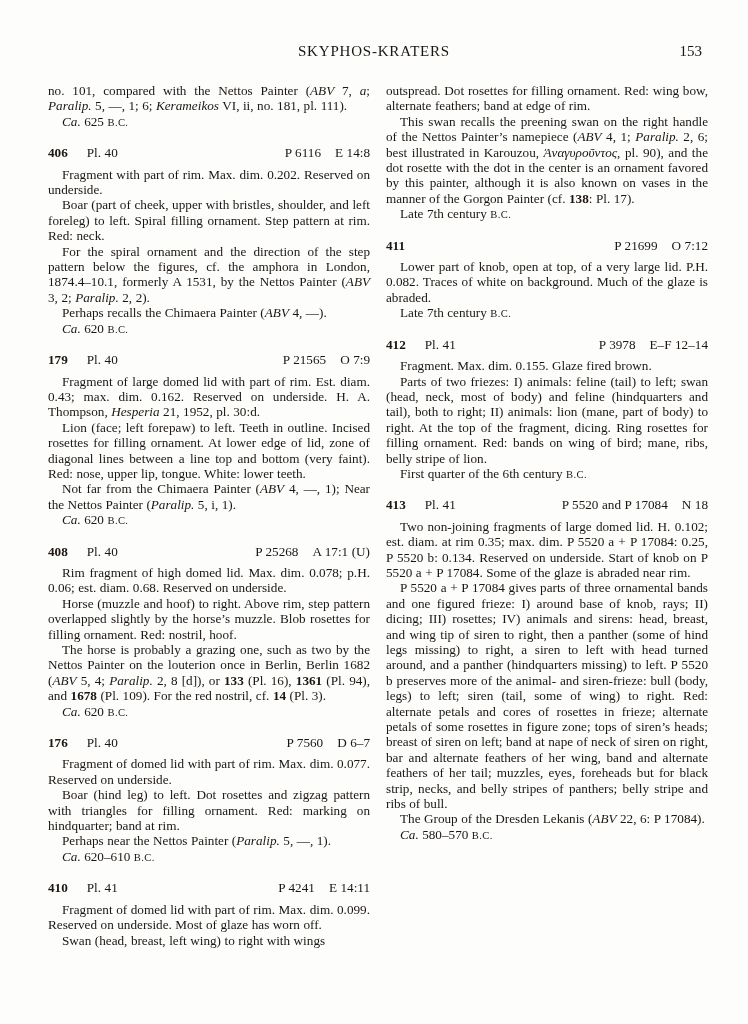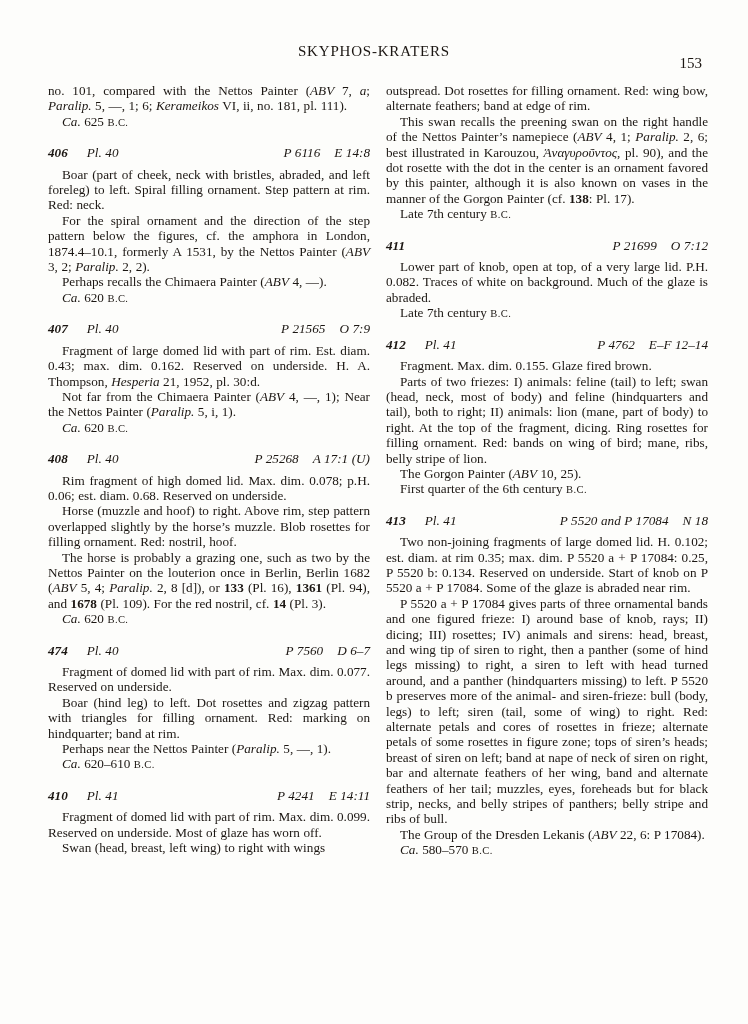--- a/index.html
+++ b/index.html
@@ -19,41 +19,40 @@
     height:18px;
     margin-bottom:23px;
     font-size:15px;
     line-height:18px;
   }
   .rh-title {
     position:absolute; left:0; right:12px;
     text-align:center;
     letter-spacing:0.8px;
   }
-  .rh-page { position:absolute; right:10px; top:12px; }
+  .rh-page { position:absolute; right:10px; top:0; }
   .columns { display:flex; gap:16px; }
   .col {
     width:322px;
     font-size:13.2px;
     line-height:15.4px;
     text-align:justify;
     hyphens:auto;
     -webkit-hyphens:auto;
     word-spacing:0.2px;
   }
   .col p { margin:0; text-indent:14px; }
   .col p.noindent { text-indent:0; }
   .entry { margin-top:15px; }
   .entry-head {
     display:flex;
     justify-content:space-between;
     align-items:baseline;
     margin-bottom:6px;
     text-align:right;
-    font-style:italic;
   }
   .eno { font-weight:bold; }
   .plate { margin-left:19px; }
   .eh-right .grid { margin-left:14px; }
   i { font-style:italic; }
   b { font-weight:bold; }
   .sc { font-size:0.8em; letter-spacing:0.4px; }
 </style>
 </head>
 <body>
@@ -67,47 +66,49 @@
     <section class="col" id="col-left">
         <div class="continuation">
           <p class="noindent">no. 101, compared with the Nettos Painter (<i>ABV</i> 7, <i>a</i>; <i>Paralip.</i> 5, —, 1; 6; <i>Kerameikos</i> VI, ii, no. 181, pl. 111).</p>
           <p><i>Ca.</i> 625 <span class="sc">B.C.</span></p>
         </div>
         <article class="entry">
           <div class="entry-head">
             <span class="eh-left"><b class="eno">406</b><span class="plate">Pl. 40</span></span>
             <span class="eh-right"><span class="inv">P 6116</span><span class="grid">E 14:8</span></span>
           </div>
-          <p>Boar (part of cheek, neck with bristles, abraded, and left foreleg) to left. Spiral filling ornament. Step pattern at rim. Red: neck.</p>
+          <p>Fragment with part of rim. Max. dim. 0.202. Reserved on underside.</p>
+          <p>Boar (part of cheek, upper with bristles, shoulder, and left foreleg) to left. Spiral filling ornament. Step pattern at rim. Red: neck.</p>
           <p>For the spiral ornament and the direction of the step pattern below the figures, cf. the amphora in London, 1874.4–10.1, formerly A 1531, by the Nettos Painter (<i>ABV</i> 3, 2; <i>Paralip.</i> 2, 2).</p>
           <p>Perhaps recalls the Chimaera Painter (<i>ABV</i> 4, —).</p>
           <p><i>Ca.</i> 620 <span class="sc">B.C.</span></p>
         </article>
         <article class="entry">
           <div class="entry-head">
-            <span class="eh-left"><b class="eno">407</b><span class="plate">Pl. 40</span></span>
+            <span class="eh-left"><b class="eno">179</b><span class="plate">Pl. 40</span></span>
             <span class="eh-right"><span class="inv">P 21565</span><span class="grid">O 7:9</span></span>
           </div>
           <p>Fragment of large domed lid with part of rim. Est. diam. 0.43; max. dim. 0.162. Reserved on underside. H. A. Thompson, <i>Hesperia</i> 21, 1952, pl. 30:d.</p>
+          <p>Lion (face; left forepaw) to left. Teeth in outline. Incised rosettes for filling ornament. At lower edge of lid, zone of diagonal lines between a line top and bottom (very faint). Red: nose, upper lip, tongue. White: lower teeth.</p>
           <p>Not far from the Chimaera Painter (<i>ABV</i> 4, —, 1); Near the Nettos Painter (<i>Paralip.</i> 5, i, 1).</p>
           <p><i>Ca.</i> 620 <span class="sc">B.C.</span></p>
         </article>
         <article class="entry">
           <div class="entry-head">
             <span class="eh-left"><b class="eno">408</b><span class="plate">Pl. 40</span></span>
             <span class="eh-right"><span class="inv">P 25268</span><span class="grid">A 17:1 (U)</span></span>
           </div>
           <p>Rim fragment of high domed lid. Max. dim. 0.078; p.H. 0.06; est. diam. 0.68. Reserved on underside.</p>
           <p>Horse (muzzle and hoof) to right. Above rim, step pattern overlapped slightly by the horse’s muzzle. Blob rosettes for filling ornament. Red: nostril, hoof.</p>
           <p>The horse is probably a grazing one, such as two by the Nettos Painter on the louterion once in Berlin, Berlin 1682 (<i>ABV</i> 5, 4; <i>Paralip.</i> 2, 8 [d]), or <b>133</b> (Pl. 16), <b>1361</b> (Pl. 94), and <b>1678</b> (Pl. 109). For the red nostril, cf. <b>14</b> (Pl. 3).</p>
           <p><i>Ca.</i> 620 <span class="sc">B.C.</span></p>
         </article>
         <article class="entry">
           <div class="entry-head">
-            <span class="eh-left"><b class="eno">474</b><span class="plate">Pl. 40</span></span>
+            <span class="eh-left"><b class="eno">176</b><span class="plate">Pl. 40</span></span>
             <span class="eh-right"><span class="inv">P 7560</span><span class="grid">D 6–7</span></span>
           </div>
           <p>Fragment of domed lid with part of rim. Max. dim. 0.077. Reserved on underside.</p>
           <p>Boar (hind leg) to left. Dot rosettes and zigzag pattern with triangles for filling ornament. Red: marking on hindquarter; band at rim.</p>
           <p>Perhaps near the Nettos Painter (<i>Paralip.</i> 5, —, 1).</p>
           <p><i>Ca.</i> 620–610 <span class="sc">B.C.</span></p>
         </article>
         <article class="entry">
           <div class="entry-head">
             <span class="eh-left"><b class="eno">410</b><span class="plate">Pl. 41</span></span>
@@ -127,25 +128,24 @@
           <div class="entry-head">
             <span class="eh-left"><b class="eno">411</b></span>
             <span class="eh-right"><span class="inv">P 21699</span><span class="grid">O 7:12</span></span>
           </div>
           <p>Lower part of knob, open at top, of a very large lid. P.H. 0.082. Traces of white on background. Much of the glaze is abraded.</p>
           <p>Late 7th century <span class="sc">B.C.</span></p>
         </article>
         <article class="entry">
           <div class="entry-head">
             <span class="eh-left"><b class="eno">412</b><span class="plate">Pl. 41</span></span>
-            <span class="eh-right"><span class="inv">P 4762</span><span class="grid">E–F 12–14</span></span>
+            <span class="eh-right"><span class="inv">P 3978</span><span class="grid">E–F 12–14</span></span>
           </div>
           <p>Fragment. Max. dim. 0.155. Glaze fired brown.</p>
           <p>Parts of two friezes: I) animals: feline (tail) to left; swan (head, neck, most of body) and feline (hindquarters and tail), both to right; II) animals: lion (mane, part of body) to right. At the top of the fragment, dicing. Ring rosettes for filling ornament. Red: bands on wing of bird; mane, ribs, belly stripe of lion.</p>
-          <p>The Gorgon Painter (<i>ABV</i> 10, 25).</p>
           <p>First quarter of the 6th century <span class="sc">B.C.</span></p>
         </article>
         <article class="entry">
           <div class="entry-head">
             <span class="eh-left"><b class="eno">413</b><span class="plate">Pl. 41</span></span>
             <span class="eh-right"><span class="inv">P 5520 and P 17084</span><span class="grid">N 18</span></span>
           </div>
           <p>Two non-joining fragments of large domed lid. H. 0.102; est. diam. at rim 0.35; max. dim. P 5520 a + P 17084: 0.25, P 5520 b: 0.134. Reserved on underside. Start of knob on P 5520 a + P 17084. Some of the glaze is abraded near rim.</p>
           <p>P 5520 a + P 17084 gives parts of three ornamental bands and one figured frieze: I) around base of knob, rays; II) dicing; III) rosettes; IV) animals and sirens: head, breast, and wing tip of siren to right, then a panther (some of hind legs missing) to right, a siren to left with head turned around, and a panther (hindquarters missing) to left. P 5520 b preserves more of the animal- and siren-frieze: bull (body, legs) to left; siren (tail, some of wing) to right. Red: alternate petals and cores of rosettes in frieze; alternate petals of some rosettes in figure zone; tops of siren’s heads; breast of siren on left; band at nape of neck of siren on right, bar and alternate feathers of her wing, band and alternate feathers of her tail; muzzles, eyes, foreheads but for black strip, necks, and belly stripes of panthers; belly stripe and ribs of bull.</p>
           <p>The Group of the Dresden Lekanis (<i>ABV</i> 22, 6: P 17084).</p>

